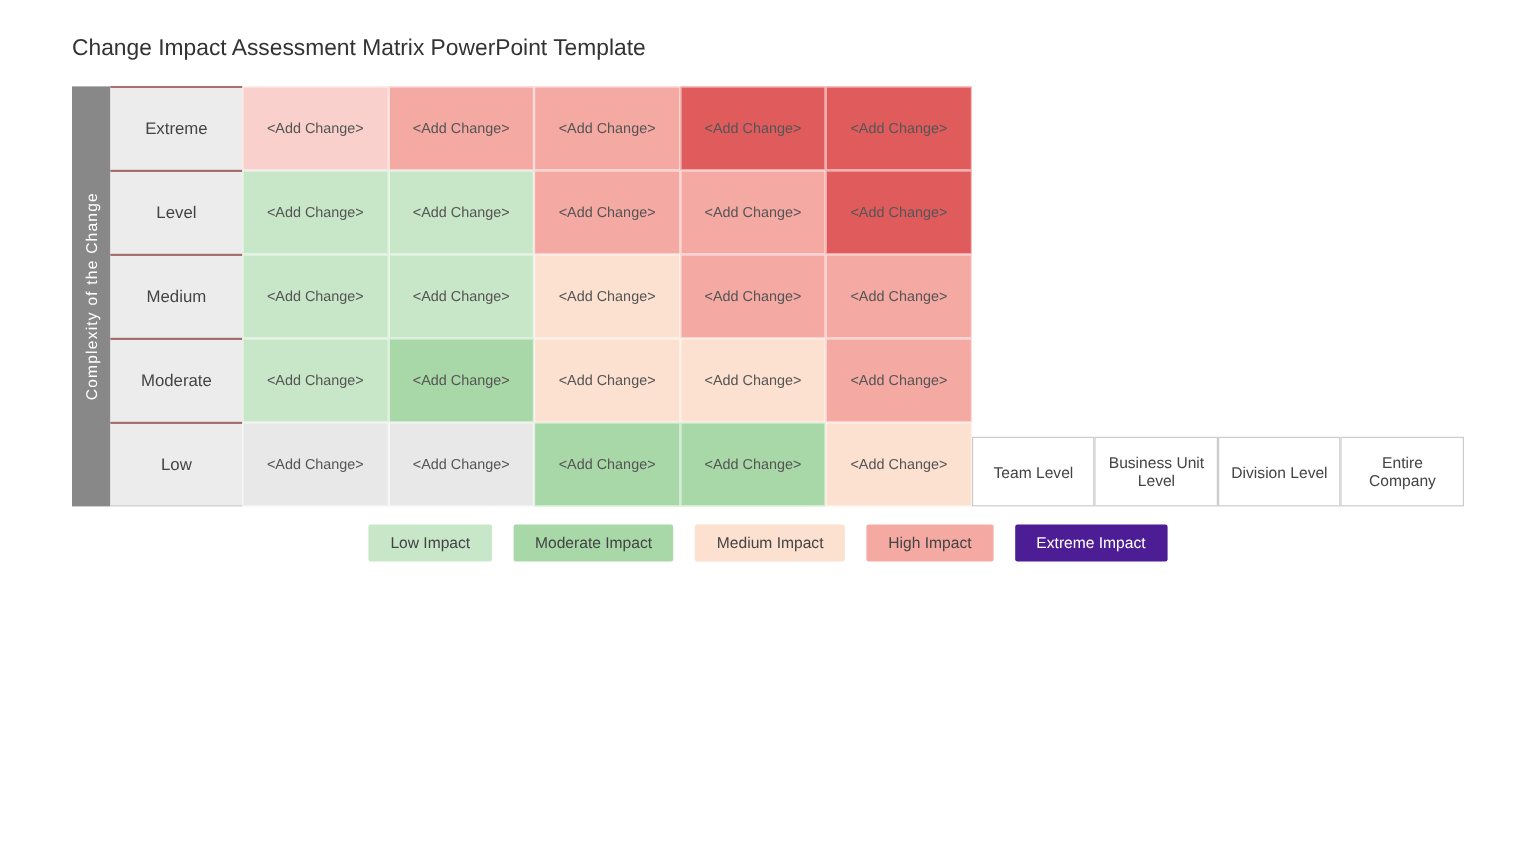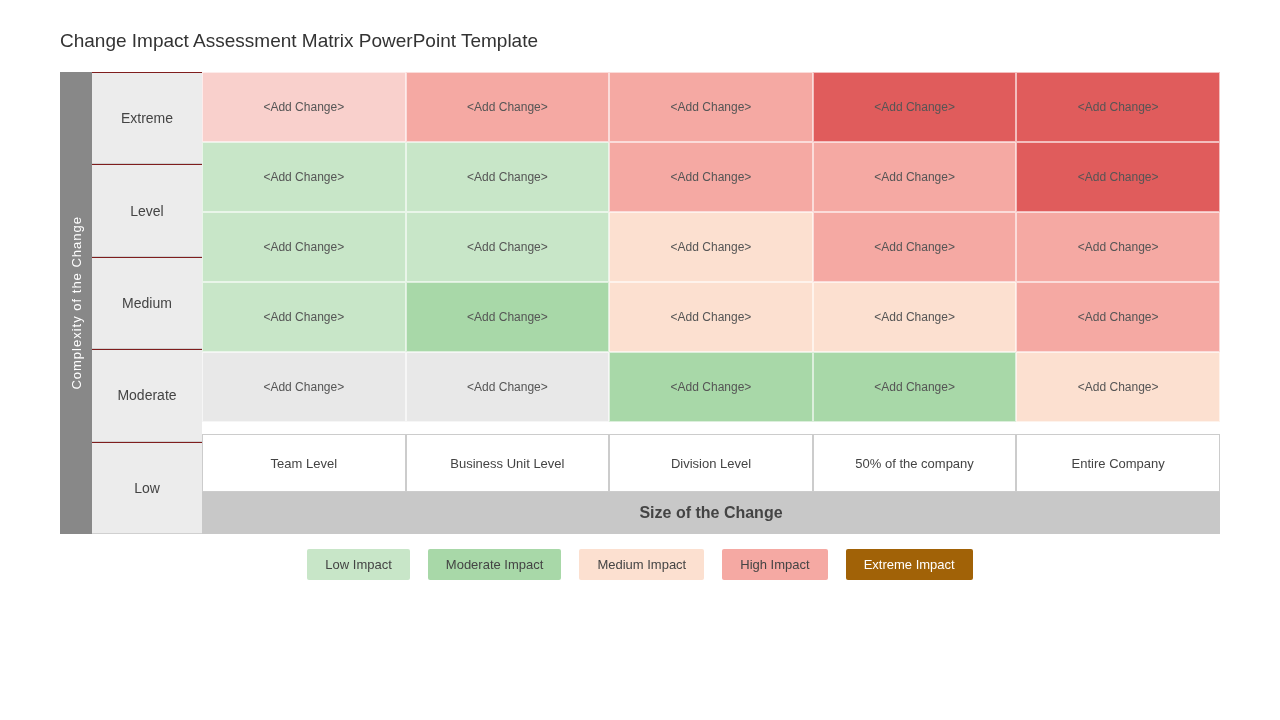--- a/index.html
+++ b/index.html
@@ -74,21 +74,21 @@
       padding: 8px 18px;
       font-size: 13px;
       border-radius: 2px;
       color: #555;
     }
 
     .legend-low { background: #c8e6c8; color: #444; }
     .legend-moderate { background: #a8d8a8; color: #444; }
     .legend-medium { background: #fce0d0; color: #444; }
     .legend-high { background: #f5a9a3; color: #444; }
-    .legend-extreme { background: #a16207; color: #fff; }
+    .legend-extreme { background: #4c1d95; color: #fff; }
 
     .full-layout {
       display: flex;
       flex-direction: row;
       padding: 0 60px;
       gap: 0;
     }
 
     .vertical-axis-container {
       display: flex;
@@ -128,21 +128,22 @@
       justify-content: center;
       font-size: 14px;
       color: #444;
       border-top: 1px solid #7f1d1d;
       border-bottom: 1px solid #d0d0d0;
     }
 
     .main-content {
       flex: 1;
       display: flex;
-      flex-direction: column;
+      flex-direction: row;
+      align-items: flex-end;
     }
 
     .data-grid {
       flex: 1;
       display: flex;
       flex-direction: column;
     }
 
     .data-row {
       display: flex;
@@ -260,27 +261,23 @@
         <div class="data-cell cell-low-3">&lt;Add Change&gt;</div>
         <div class="data-cell cell-low-4">&lt;Add Change&gt;</div>
         <div class="data-cell cell-low-5">&lt;Add Change&gt;</div>
       </div>
     </div>
 
     <div class="col-labels-row">
       <div class="col-label">Team Level</div>
       <div class="col-label">Business Unit Level</div>
       <div class="col-label">Division Level</div>
-      <div class="col-label">50% of the company</div>
       <div class="col-label">Entire Company</div>
     </div>
 
-    <div class="x-axis-row">
-      <span class="x-axis-text">Size of the Change</span>
-    </div>
   </div>
 </div>
 
 <div class="legend-area">
   <div class="legend-item legend-low">Low Impact</div>
   <div class="legend-item legend-moderate">Moderate Impact</div>
   <div class="legend-item legend-medium">Medium Impact</div>
   <div class="legend-item legend-high">High Impact</div>
   <div class="legend-item legend-extreme">Extreme Impact</div>
 </div>

